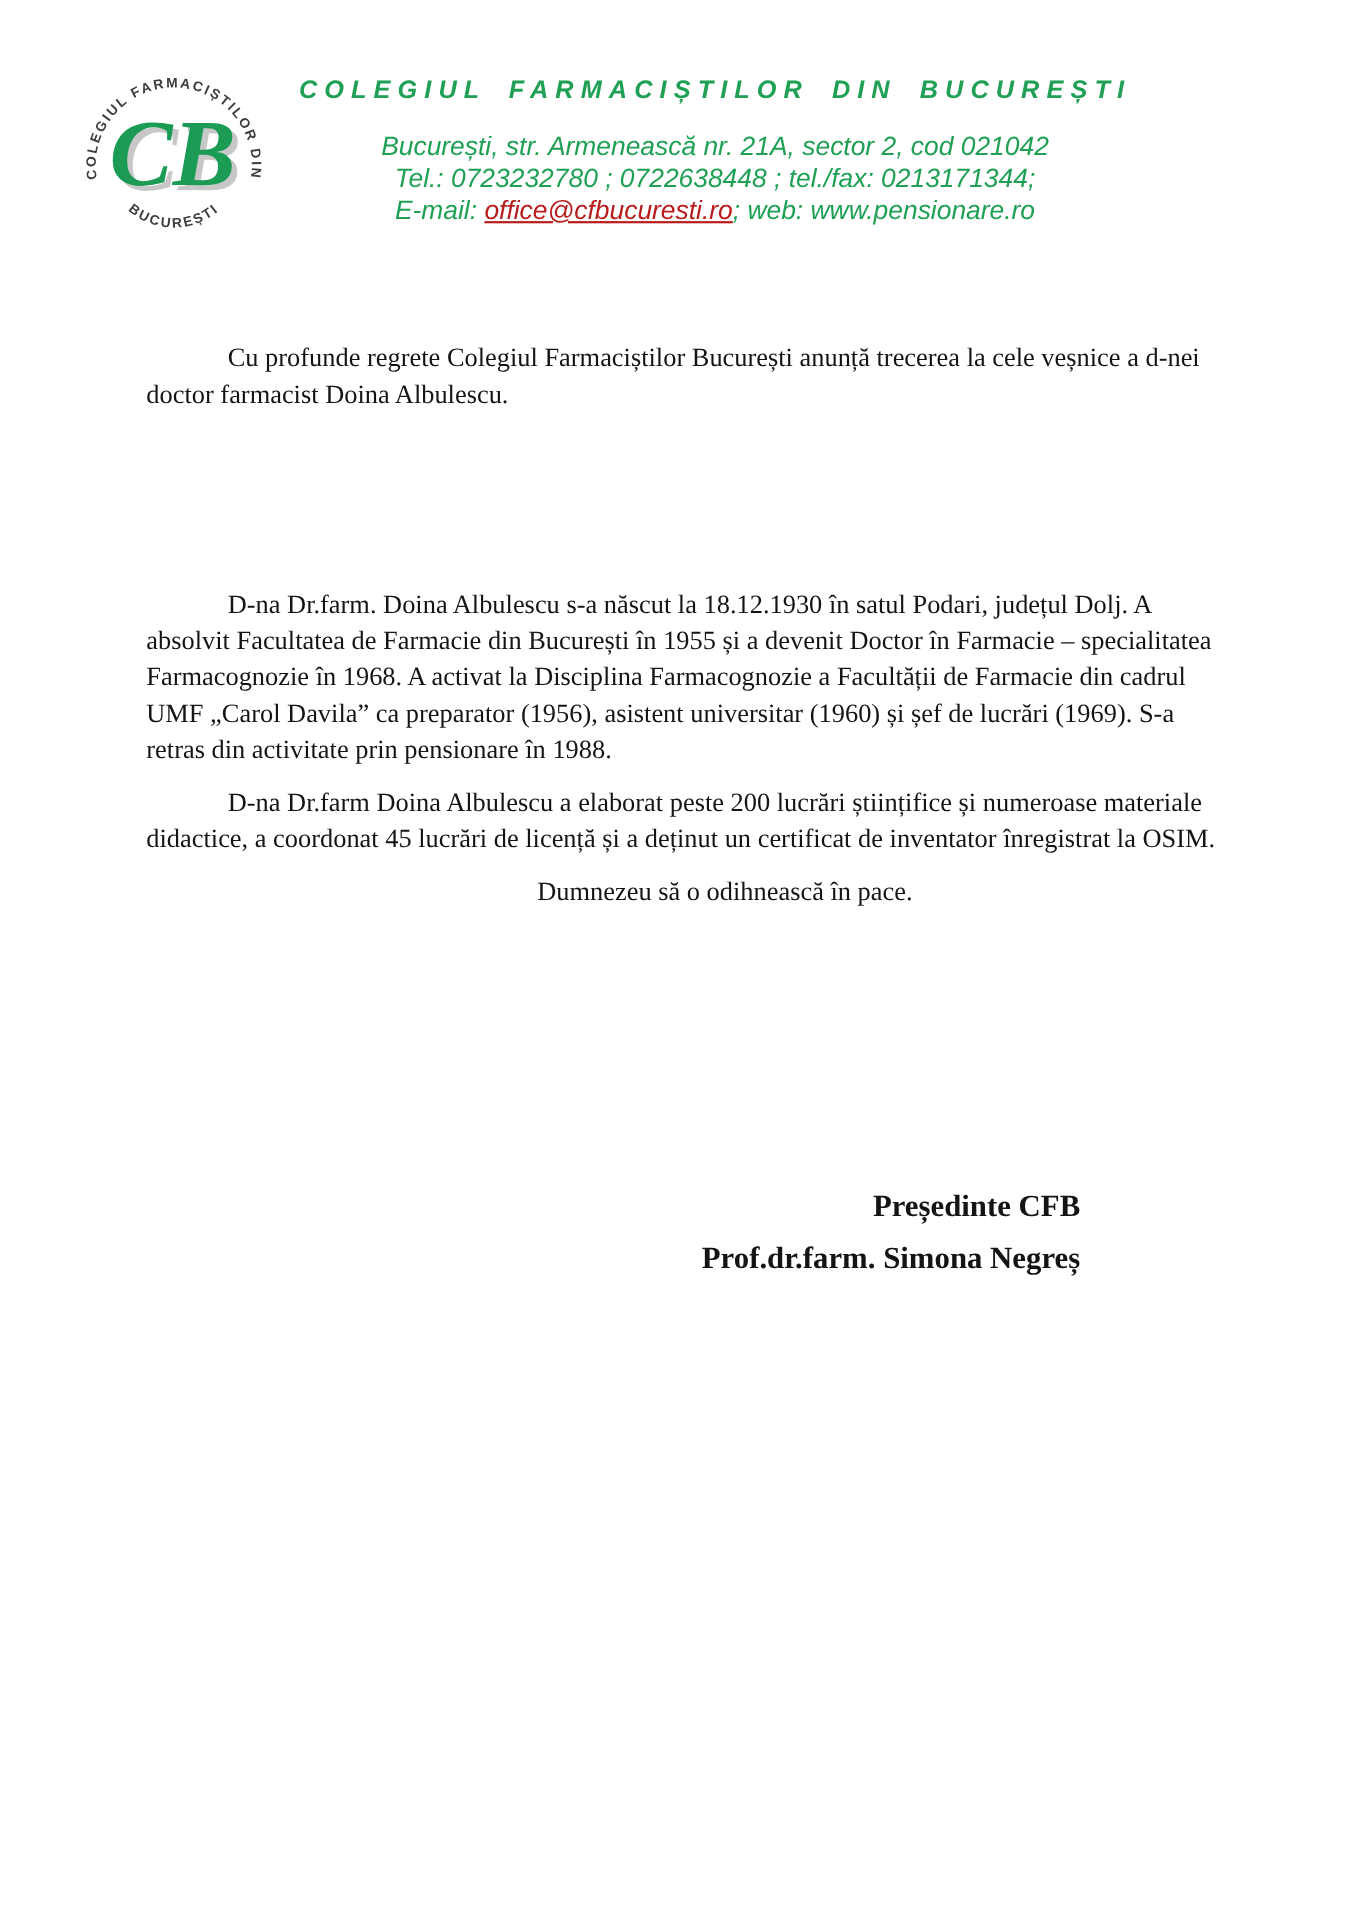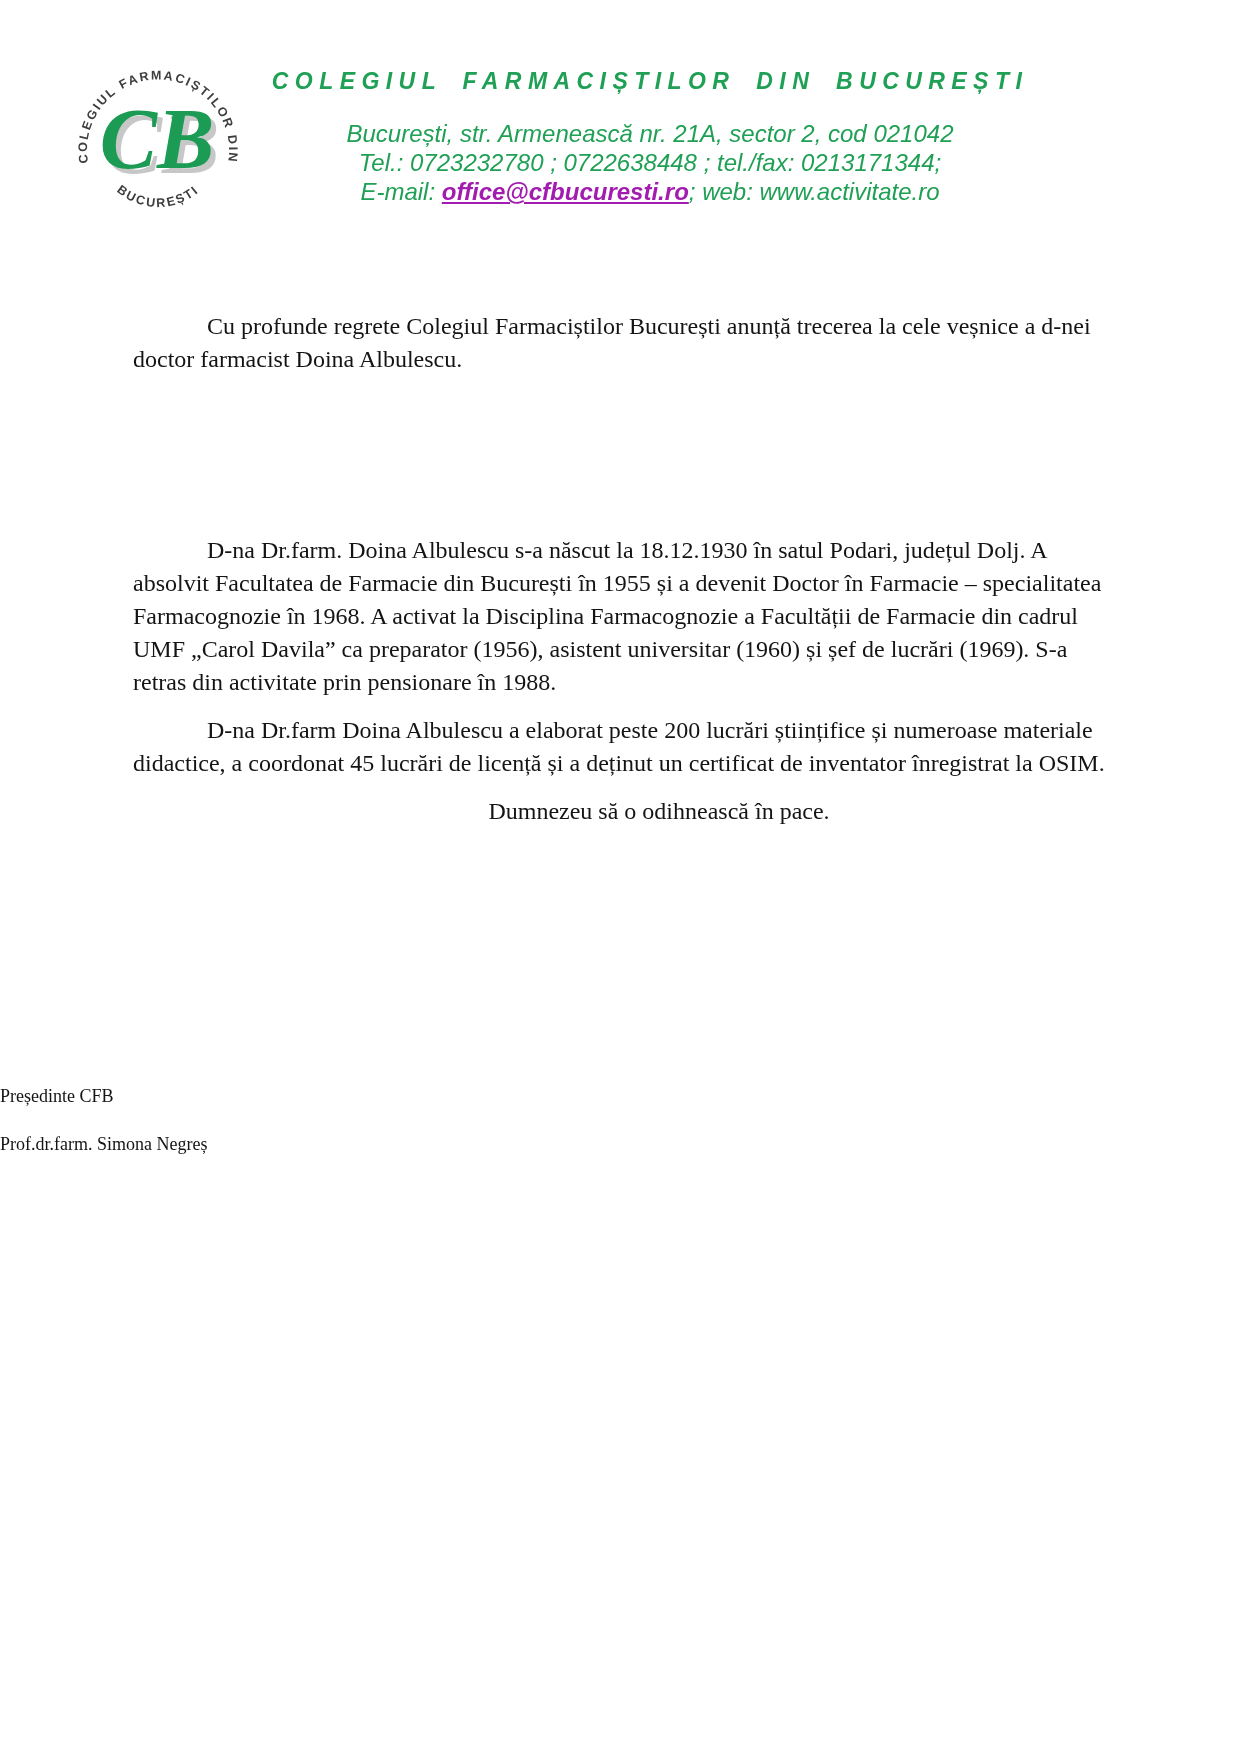--- a/index.html
+++ b/index.html
@@ -64,24 +64,23 @@
     letter-spacing: 0.28em;
     word-spacing: 0.35em;
     margin-bottom: 24px;
     white-space: nowrap;
   }
   .addr {
     font-size: 24px;
     line-height: 29px;
   }
   .email-link {
-    color: #a21caf;
+    color: #b91c1c;
     text-decoration: underline;
     cursor: pointer;
-    font-weight: bold;
   }
   
   .body-text {
     margin: 0 128px 0 133px;
     padding-top: 80px;
   }
   .para {
     font-size: 24px;
     line-height: 33px;
     text-indent: 74px;
@@ -92,21 +91,23 @@
     margin-bottom: 158px;
   }
   .para.closing {
     margin-top: 12px;
     text-align: center;
   }
   
   .signature {
     margin-top: 252px;
     margin-right: 257px;
-    font-size: 18px;
+    text-align: right;
+    font-size: 28px;
+    font-weight: bold;
   }
   .signature .sig-line {
     margin: 0 0 15px 0;
     line-height: 33px;
   }
 </style>
 </head>
 <body>
 
 <div class="page">
@@ -127,21 +128,21 @@
         <text x="94" y="123" text-anchor="middle" class="logo-monogram-shadow">CB</text>
         <text x="89" y="118" text-anchor="middle" class="logo-monogram">CB</text>
       </svg>
     </div>
 
     <div class="head-text">
       <div class="org-title">COLEGIUL FARMACIȘTILOR DIN BUCUREȘTI</div>
       <div class="addr">București, str. Armenească nr. 21A, sector 2, cod 021042</div>
       <div class="addr">Tel.: 0723232780 ; 0722638448 ; tel./fax: 0213171344;</div>
       <div class="addr">
-        <span>E-mail: </span><span class="email-link">office@cfbucuresti.ro</span><span>; web: www.activitate.ro</span>
+        <span>E-mail: </span><span class="email-link">office@cfbucuresti.ro</span><span>; web: www.pensionare.ro</span>
       </div>
     </div>
   </header>
 
   <main class="body-text">
     <p class="para big-gap">Cu profunde regrete Colegiul Farmaciștilor București anunță trecerea la cele veșnice a d-nei doctor farmacist Doina Albulescu.</p>
     <p class="para">D-na Dr.farm. Doina Albulescu s-a născut la 18.12.1930 în satul Podari, județul Dolj. A absolvit Facultatea de Farmacie din București în 1955 și a devenit Doctor în Farmacie – specialitatea Farmacognozie în 1968. A activat la Disciplina Farmacognozie a Facultății de Farmacie din cadrul UMF „Carol Davila” ca preparator (1956), asistent universitar (1960) și șef de lucrări (1969). S-a retras din activitate prin pensionare în 1988.</p>
     <p class="para">D-na Dr.farm Doina Albulescu a elaborat peste 200 lucrări științifice și numeroase materiale didactice, a coordonat 45 lucrări de licență și a deținut un certificat de inventator înregistrat la OSIM.</p>
     <p class="para closing">Dumnezeu să o odihnească în pace.</p>
   </main>

